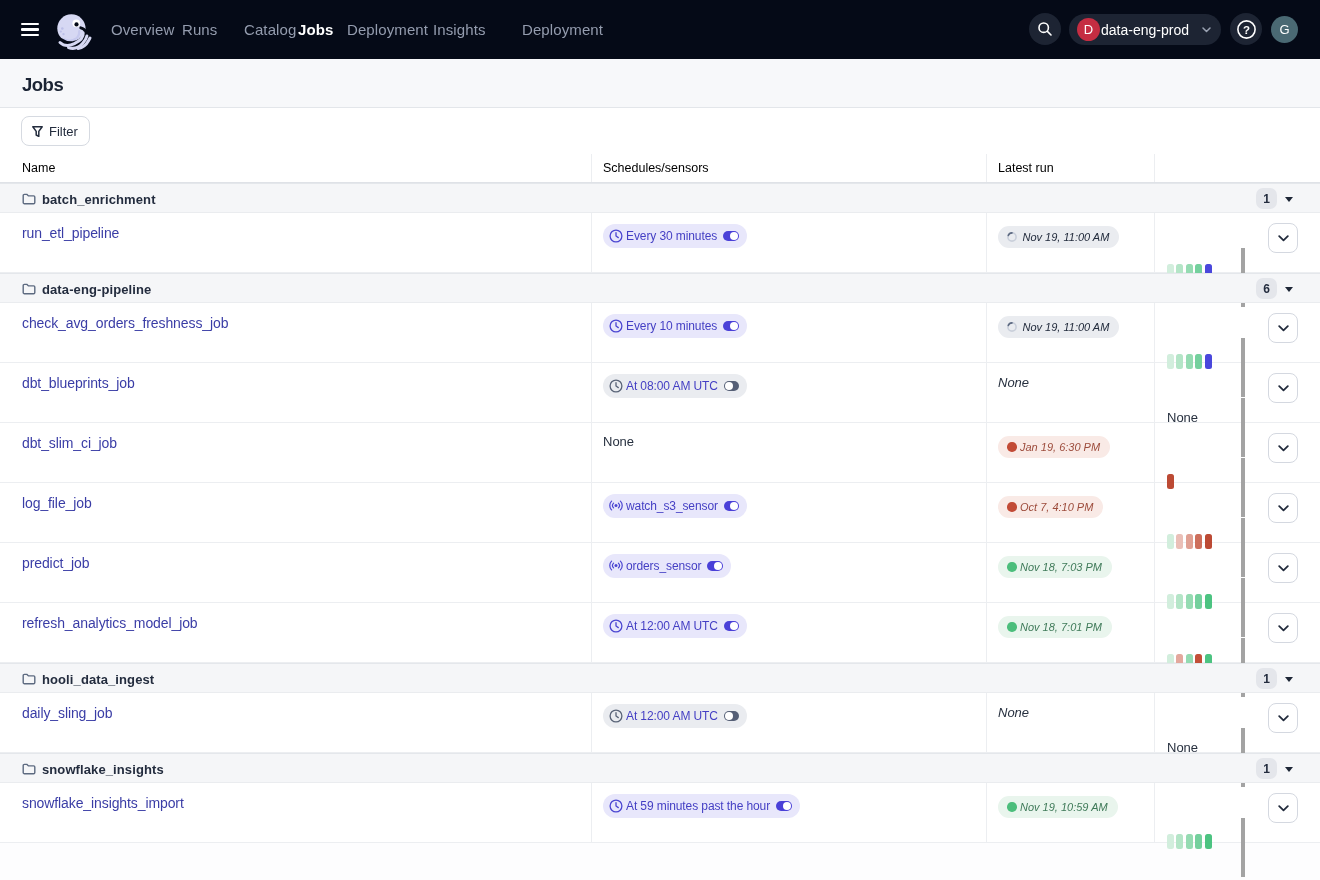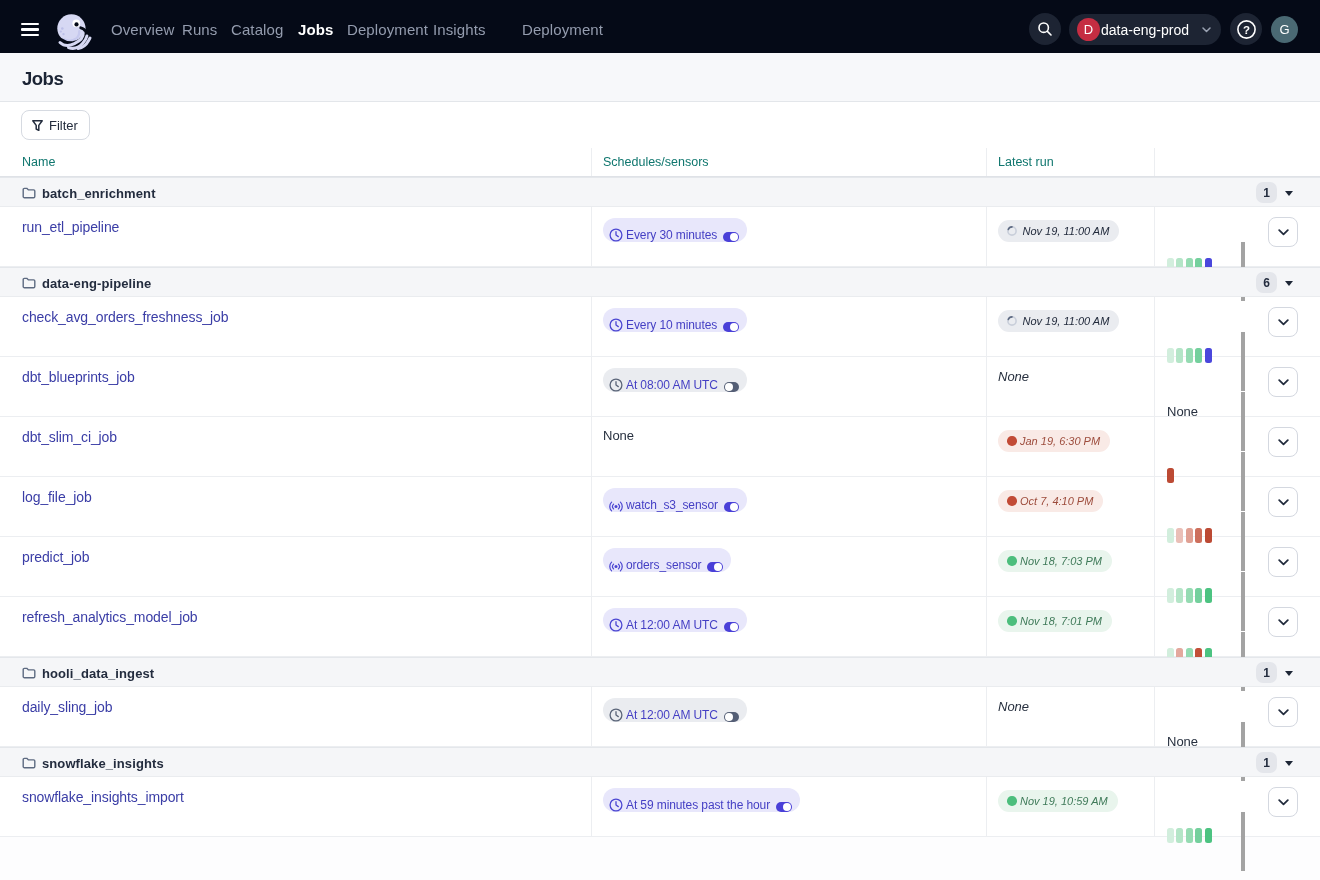--- a/index.html
+++ b/index.html
@@ -1,36 +1,36 @@
 <!DOCTYPE html>
 <html><head>
 <meta charset="utf-8">
 <style>
 * { margin:0; padding:0; box-sizing:border-box; }
 html,body { width:1320px; height:880px; font-family:"Liberation Sans",sans-serif; background:#fdfdfe; overflow:hidden; }
 
-.nav { position:relative; height:53px; background:#050a17;text-decoration:underline; }
+.nav { position:relative; height:59px; background:#050a17;text-decoration:underline; }
 .burger { position:absolute; left:21px; top:23px; width:18px; height:13px; display:flex; flex-direction:column; justify-content:space-between; }
 .burger i { display:block; height:2.4px; background:#fff; border-radius:1px; }
 .logo { position:absolute; left:52px; top:10px; }
 .navlink { position:absolute; top:0; line-height:59px; font-size:15px; color:#949cae; letter-spacing:0.1px;}
 .navlink.active { color:#fff; font-weight:bold; }
 .iconbtn { position:absolute; top:13px; width:32px; height:32px; border-radius:50%; background:#1d2433; display:flex; align-items:center; justify-content:center; }
 .codepill { position:absolute; left:1069px; top:14px; height:31px; width:152px; border-radius:16px; background:#1d2433; display:flex; align-items:center; padding:0 10px 0 8px; }
 .dcircle { width:23px; height:23px; border-radius:50%; background:#c52d42; color:#fff; font-size:13px; display:flex; align-items:center; justify-content:center; }
 .codepill .lbl { color:#fff; font-size:14px; margin-left:1px; }
 .codepill svg { margin-left:auto; }
 .avatar { position:absolute; left:1271px; top:16px; width:27px; height:27px; border-radius:50%; background:#4a6973; color:#fff; font-size:13px; display:flex; align-items:center; justify-content:center; }
 
 .pagehead { height:49px; background:#f7f8fa; border-bottom:1px solid #e3e6ea; display:flex; align-items:center; padding-left:22px; }
 .pagehead h1 { font-size:18.5px; font-weight:bold; color:#1b2434; letter-spacing:-0.5px; position:relative; top:1.5px; }
 .filterbar { height:46px; background:#fff; padding:8px 0 0 21px; }
 .filterbtn { display:inline-flex; align-items:center; gap:6px; height:30px; padding:0 11px 0 10px; border:1px solid #d6dae1; border-radius:8px; background:#fff; font-size:13px; color:#232c3d; }
 
-.thead { height:29px; display:flex; border-bottom:1px solid #dfe2e7; background:#fff; font-size:12.5px; color:#0f766e; }
+.thead { height:29px; display:flex; border-bottom:1px solid #dfe2e7; background:#fff; font-size:12.5px; color:#000000; }
 .thead > div { line-height:28px; }
 .c1 { width:592px; padding-left:22px; border-right:1px solid #eceef1; }
 .c2 { width:395px; padding-left:11px; border-right:1px solid #eceef1; }
 .c3 { width:168px; padding-left:11px; border-right:1px solid #eceef1; }
 .c4 { width:90px;  padding-left:12px; border-right:4px solid #a3a3a3;margin-top:35px; }
 .c5 { width:75px; }
 .grow { position:relative; height:30px; background:#f5f6f8; border-top:1px solid #e4e7eb; border-bottom:1px solid #eaecef; display:flex; align-items:center; padding-left:22px; }
 .grow > svg { position:relative; top:1px; }
 .grow .gtitle { font-size:13px; font-weight:bold; color:#232c3e; margin-left:6px; letter-spacing:0.1px; position:relative; top:1px; }
 .badge { position:absolute; left:1256px; top:4px; width:21px; height:21px; border-radius:7px; background:#e4e6eb; color:#232c3e; font-size:12px; font-weight:bold; display:flex; align-items:center; justify-content:center; }
@@ -40,21 +40,21 @@
 .jrow .c1 { padding-top:11px; }
 .jrow .c2 { padding-top:11px; }
 .jrow .c3 { padding-top:12.5px;font-style:italic; }
 .jrow .c4 { padding-top:16px; }
 .jrow .c5 { padding-top:10px; }
 .jlink { font-size:14px; font-weight:500; color:#3a3da6; letter-spacing:-0.1px; }
 .none { font-size:13px; color:#27303f; line-height:17px; }
 .none.n3 { position:relative; top:-3px; display:inline-block; }
 .none.n2 { position:relative; top:-2px; display:inline-block; }
 
-.spill { display:inline-flex; align-items:flex-end; height:23.5px; border-radius:12px; padding:0 8px 0 5.5px; font-size:12px; letter-spacing:-0.1px; color:#443fc4; }
+.spill { display:inline-flex; align-items:center; height:23.5px; border-radius:12px; padding:0 8px 0 5.5px; font-size:12px; letter-spacing:-0.1px; color:#443fc4; }
 .spill svg { margin-right:3.5px; }
 .spill.on { background:#e8e7fb; }
 .spill.off { background:#eaecf0; }
 .tog { position:relative; width:15.5px; height:10px; border-radius:5px; margin-left:6px; }
 .tog.on { background:#4a40d8; }
 .tog.off { background:#555f76; }
 .tog .knob { position:absolute; top:1px; width:8px; height:8px; border-radius:50%; background:#fff; }
 .tog.on .knob { right:1px; }
 .tog.off .knob { left:1px; }
 
@@ -87,21 +87,21 @@
     <path d="M 16.5 37.6 C 22 39.5 27 37.4 30.5 33.5 C 32.9 30.8 34.4 28.5 34.9 26.0" stroke="#d6d8f3" stroke-width="3.0" fill="none" stroke-linecap="round"></path>
     <path d="M 26.1 38.5 C 30.5 37.7 34.3 34.7 36.5 30.7 L 38.0 28.0" stroke="#d6d8f3" stroke-width="3.0" fill="none" stroke-linecap="round"></path>
     <circle cx="24.3" cy="13.3" r="3.9" fill="#fff"></circle>
     <circle cx="24.5" cy="14.4" r="2.1" fill="#050a17"></circle>
     <circle cx="10.3" cy="18.5" r="1.3" fill="#bcbfe8"></circle>
     <circle cx="8.8" cy="21.6" r="1.1" fill="#bcbfe8"></circle>
     <circle cx="11.5" cy="24.1" r="1.2" fill="#bcbfe8"></circle>
   </svg>
   <span class="navlink" style="left:111px">Overview</span>
   <span class="navlink" style="left:182px">Runs</span>
-  <span class="navlink" style="left:231px">Catalog</span>
+  <span class="navlink" style="left:244px">Catalog</span>
   <span class="navlink active" style="left:298px">Jobs</span>
   <span class="navlink" style="left:347px">Deployment</span>
   <span class="navlink" style="left:433px">Insights</span>
   <span class="navlink" style="left:522px">Deployment</span>
   <div class="iconbtn" style="left:1029px">
     <svg width="16" height="16" viewBox="0 0 16 16" fill="none">
         <circle cx="6.7" cy="6.7" r="4.7" stroke="#fff" stroke-width="1.6"></circle>
         <path d="M10.4 10.4 L14 14" stroke="#fff" stroke-width="1.6" stroke-linecap="round"></path>
       </svg>
   </div>

